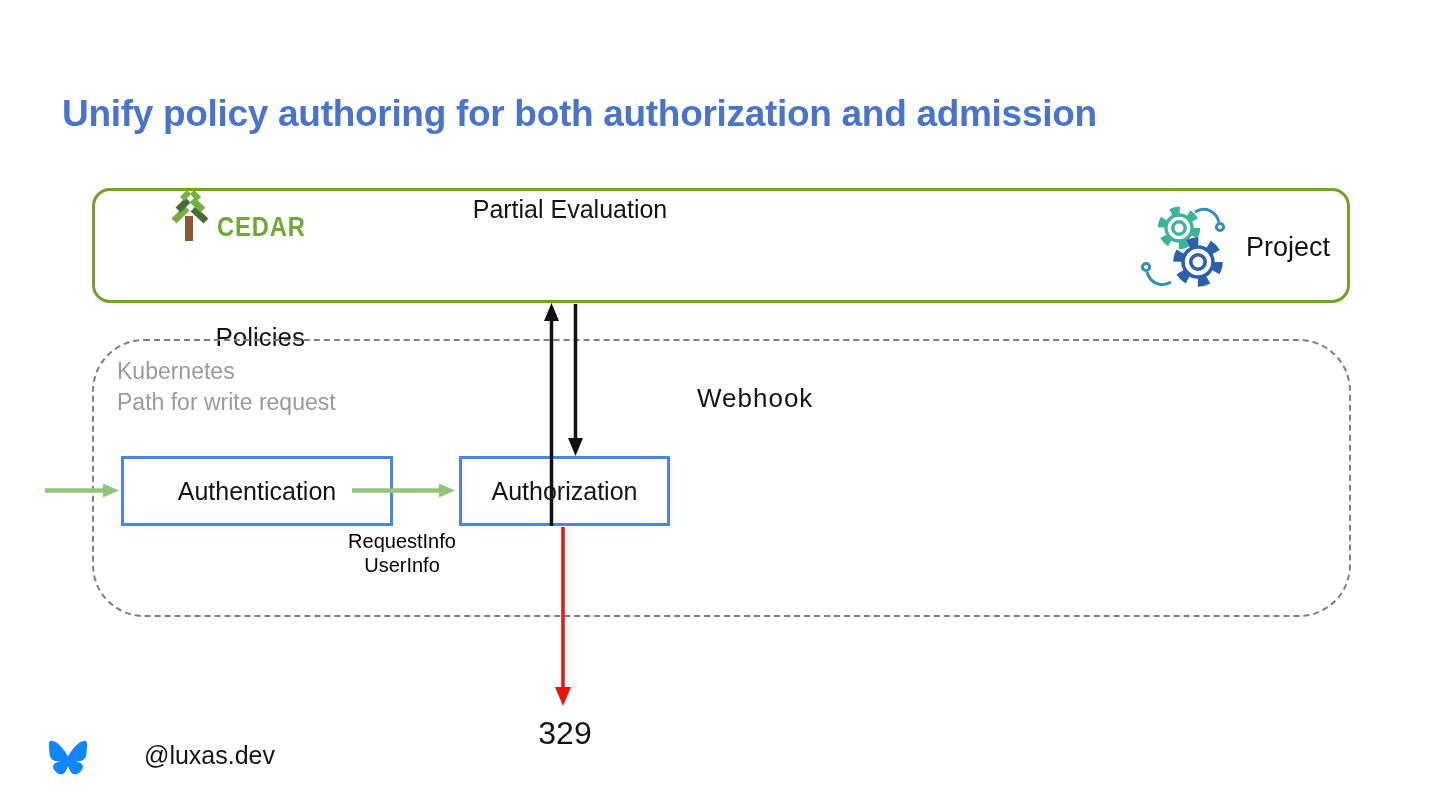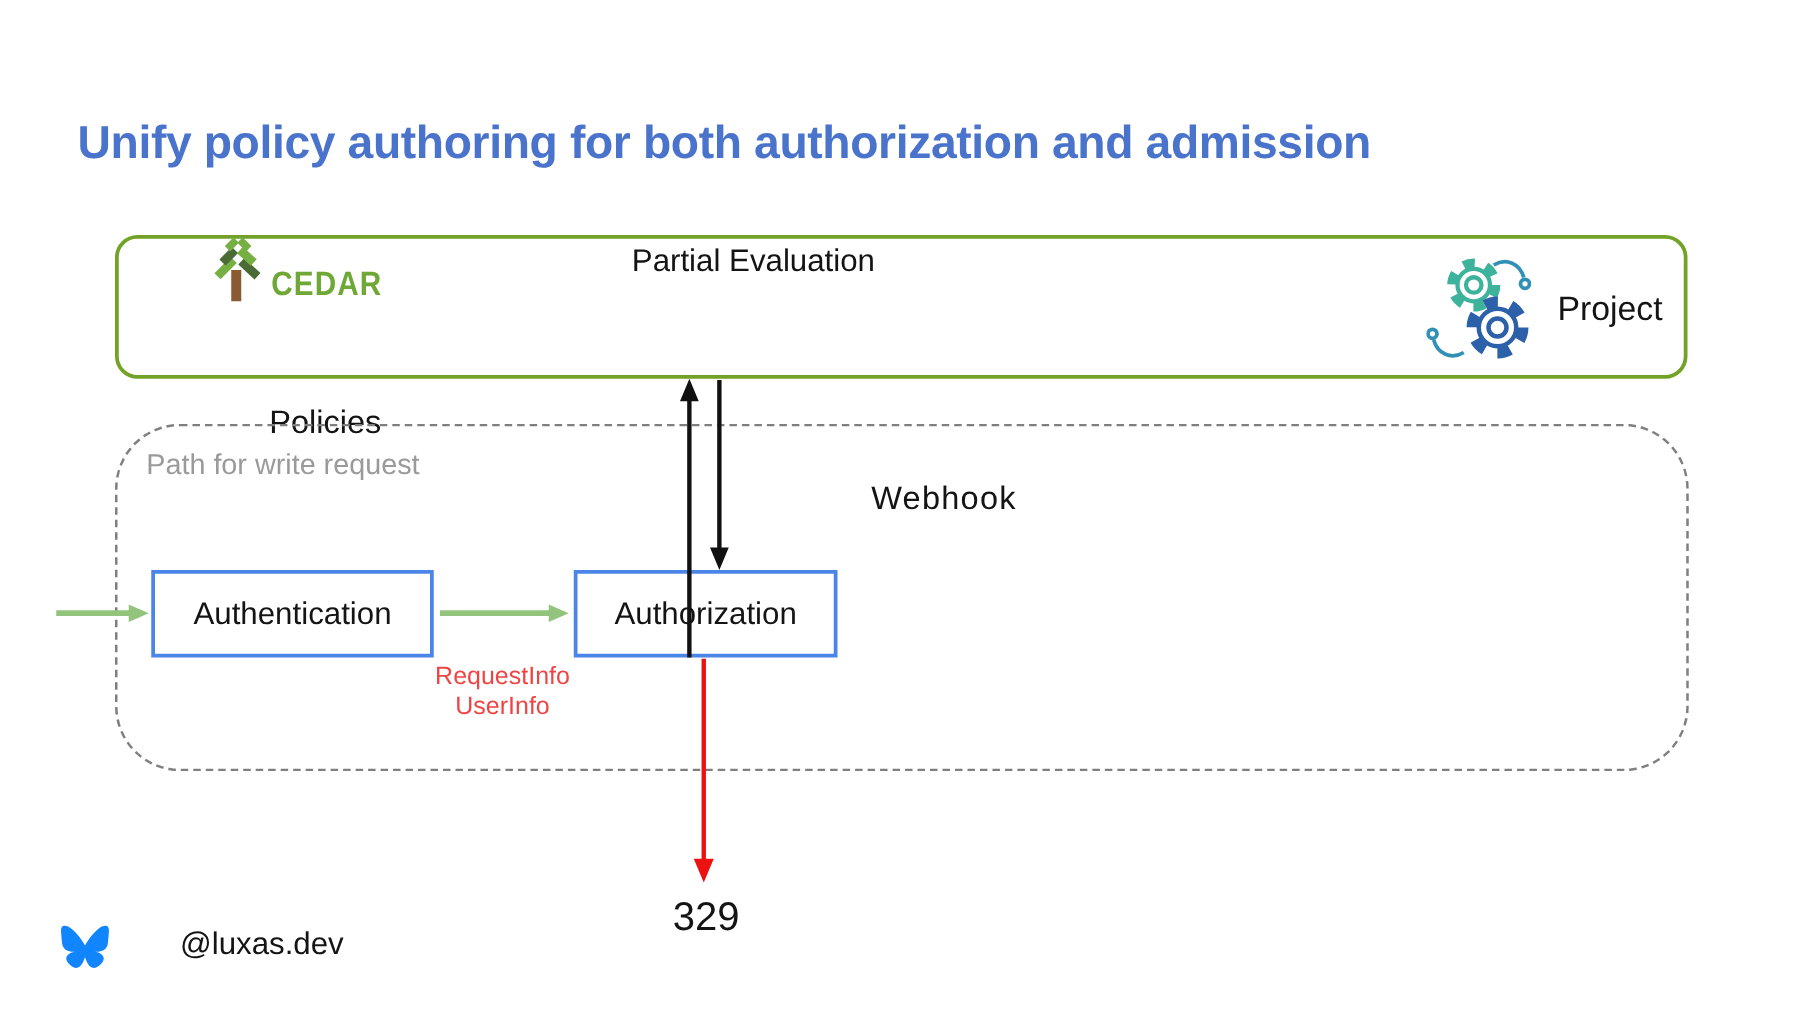--- a/index.html
+++ b/index.html
@@ -18,39 +18,39 @@
   .cedar-panel{
     left:92px;top:188px;width:1258px;height:115px;box-sizing:border-box;
     border:3.5px solid #72a227;border-radius:18px;background:#ffffff;
   }
   .cedar-logo-wrap{left:170px;top:186px;height:57px;display:flex;align-items:flex-end;gap:5px;}
   .cedar-word{
     font-size:27px;line-height:27px;font-weight:800;color:#6fa836;
     letter-spacing:1px;transform:scaleX(0.88);transform-origin:left bottom;margin-bottom:2px;
   }
   .policies{left:155px;top:278px;width:150px;text-align:right;font-size:26px;margin-top:44px;}
-  .partial-eval{left:440px;top:195px;width:260px;text-align:right;font-size:25px;}
+  .partial-eval{left:440px;top:195px;width:260px;text-align:center;font-size:25px;}
   .yes-no{left:440px;top:261px;width:260px;text-align:center;font-size:26px;}
   .yes-no .maybe{font-style:italic;}
   .gears{left:1141px;top:203px;}
   .project{left:1246px;top:232px;font-size:27px;text-align:right;}
   
   .k8s-panel{
     left:92px;top:339px;width:1259px;height:278px;box-sizing:border-box;
     border:2px dashed #7f7f7f;border-radius:52px;background:transparent;
   }
   .k8s-heading{left:117px;top:356px;font-size:23px;line-height:31px;color:#9a9a9a;}
   .webhook{left:697px;top:383px;font-size:26px;letter-spacing:1px;}
   .node-box{
     box-sizing:border-box;border:3px solid #4a86e8;background:#ffffff;
     display:flex;align-items:center;justify-content:center;font-size:25px;
   }
-  .authn-box{left:121px;top:456px;width:226px;height:70px;}
+  .authn-box{left:121px;top:456px;width:272px;height:70px;}
   .authz-box{left:459px;top:456px;width:211px;height:70px;}
-  .flow-note{left:322px;top:529px;width:160px;text-align:center;font-size:20px;line-height:24px;color:#ef4444;}
+  .flow-note{left:322px;top:529px;width:160px;text-align:center;font-size:20px;line-height:24px;color:#000000;}
   
   .resp-code{left:513px;top:715px;width:104px;text-align:center;font-size:32px;}
   .bluesky{left:48px;top:740px;}
   .handle{left:102px;top:741px;font-size:25px;margin-left:42px;}
   .overlay{left:0;top:0;pointer-events:none;}
 </style>
 </head>
 <body>
 
 <div class="slide">
@@ -94,20 +94,21 @@
       <circle cx="79" cy="24" r="3.6"></circle>
       <path d="M 30 79 C 20 85 9 80 6 69"></path>
       <circle cx="5" cy="64" r="3.6"></circle>
     </g>
   </svg>
   <div class="abs project">Project</div>
 
   <div class="abs k8s-panel"></div>
 
   <div class="abs k8s-heading">
+    <div>Kubernetes</div>
     <div>Path for write request</div>
   </div>
 
   <div class="abs webhook">Webhook</div>
 
   <div class="abs node-box authn-box">
     <span>Authentication</span>
   </div>
   <div class="abs node-box authz-box">
     <span>Authorization</span>

